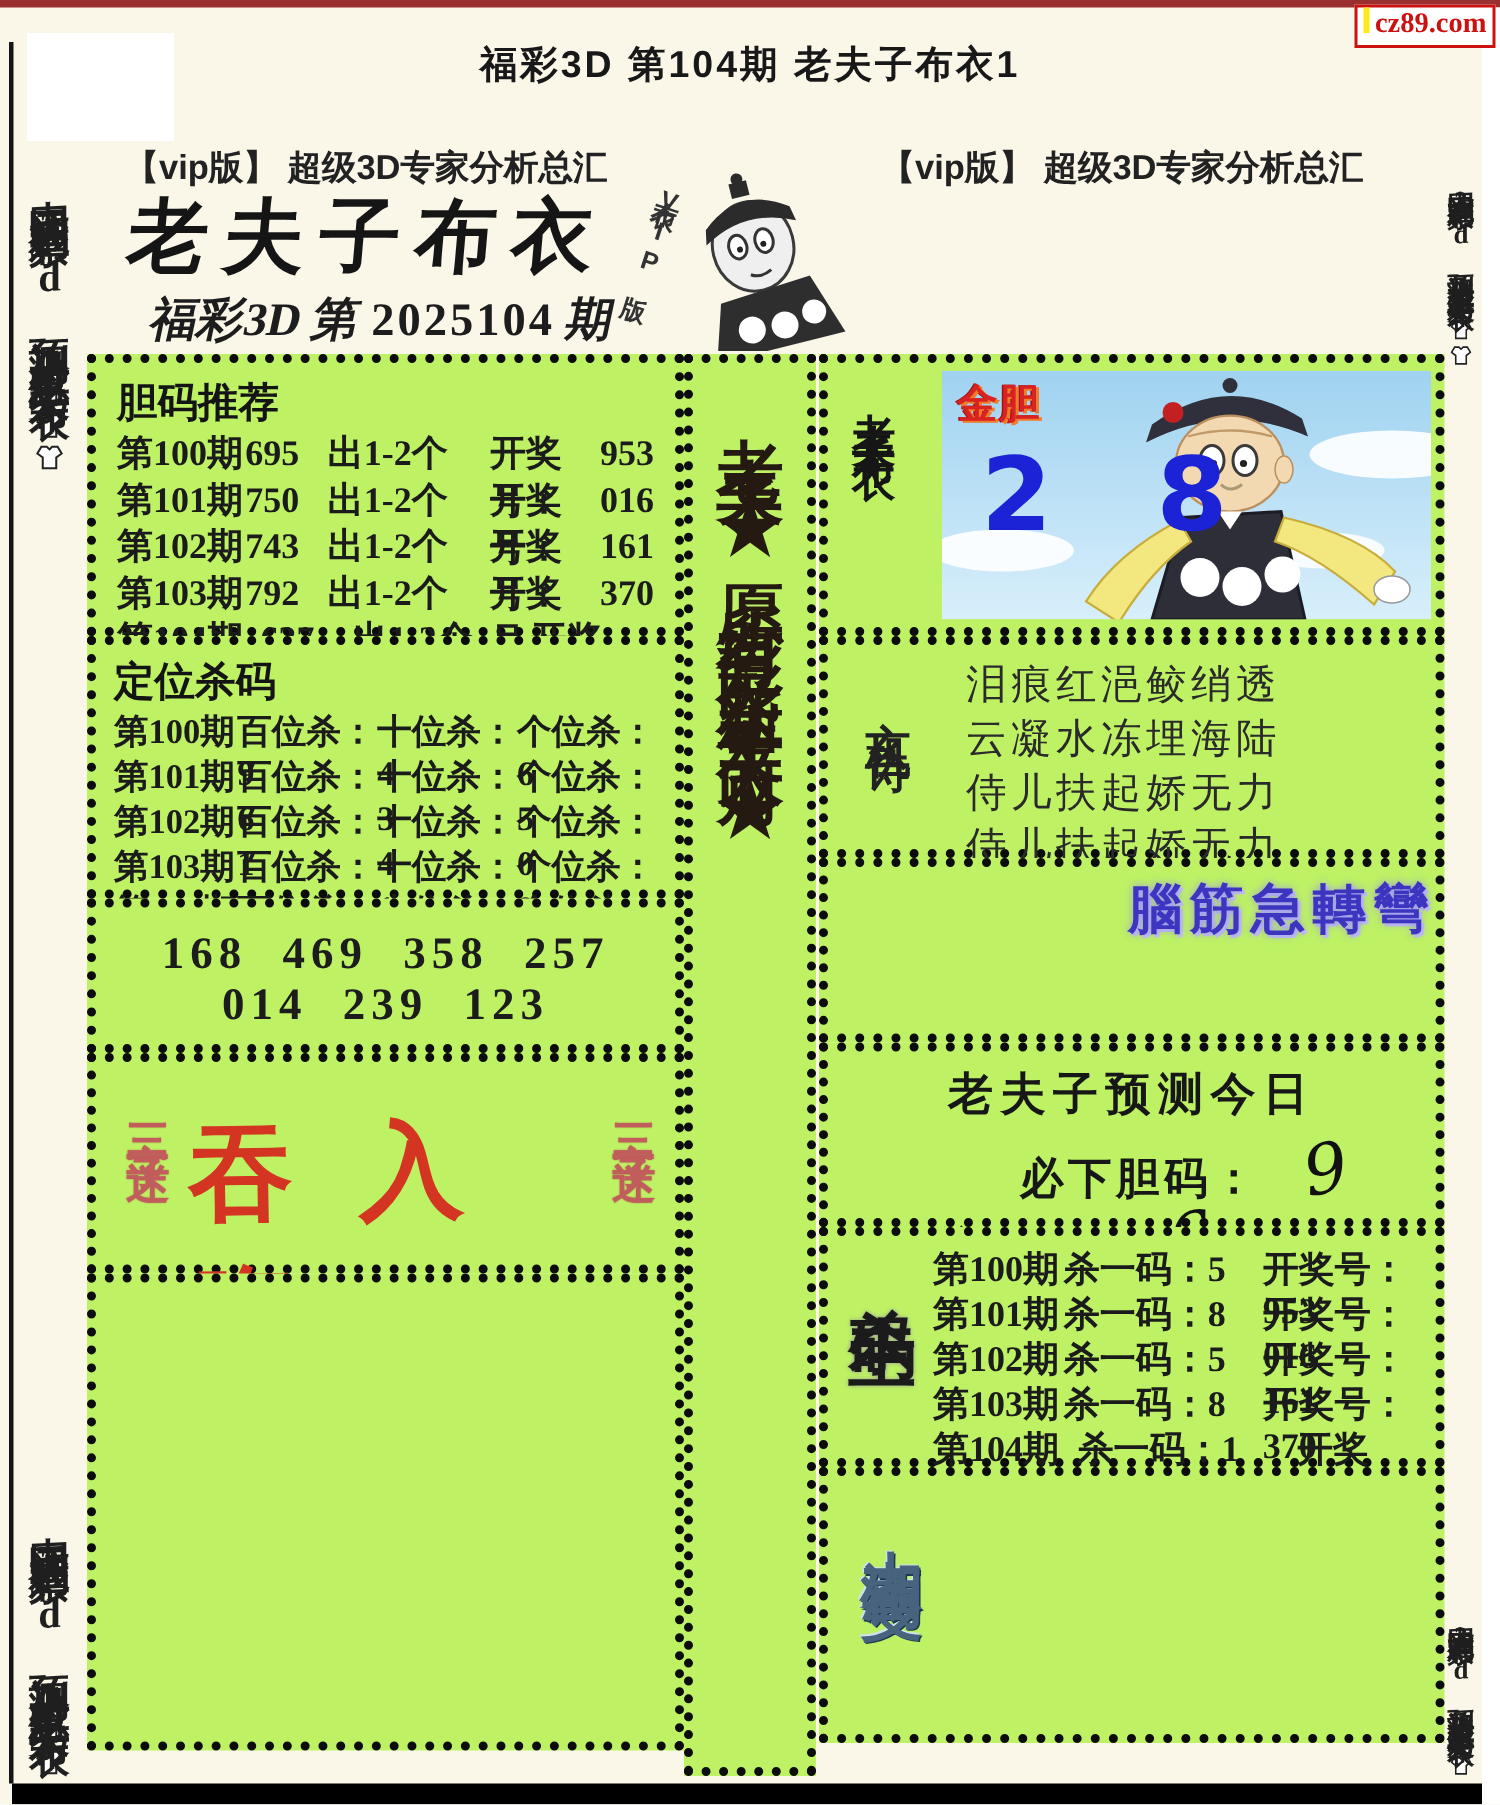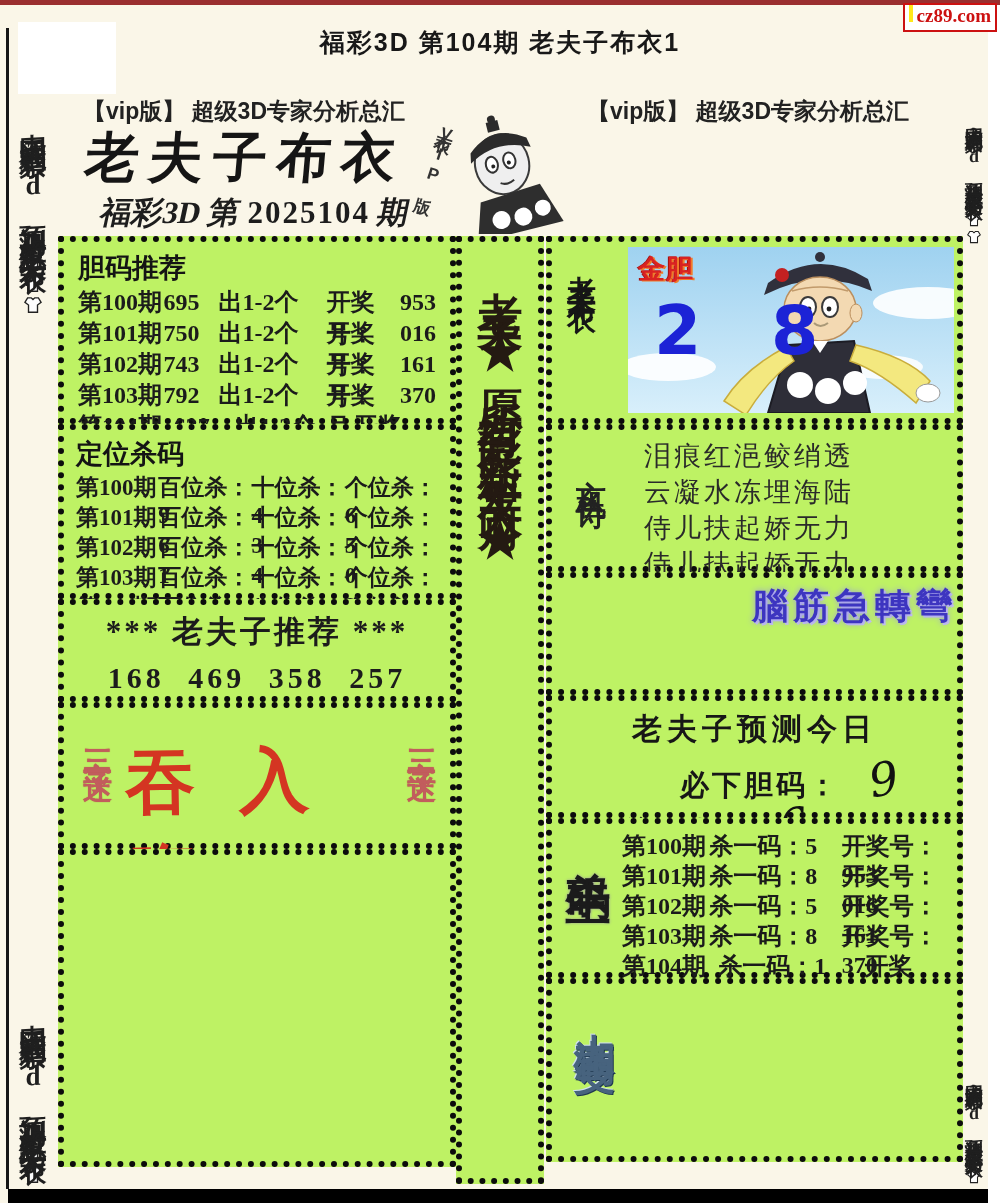--- a/index.html
+++ b/index.html
@@ -265,21 +265,20 @@
     </div>
     <div class="row">
       <span class="c1">第104期</span>
       <span class="pair"><span>百位杀：</span><span>2</span></span>
       <span class="pair"><span>十位杀：</span><span>0</span></span>
       <span class="pair"><span>个位杀：</span><span>3</span></span>
     </div>
   </div>
 
   <div class="dotbox serif" style="left:58px;top:599px;width:398px;height:103px;padding:6px 8px;">
-    <div class="tuijian-title">*** 老夫子推荐 ***</div>
     <div class="tuijian-nums" style="margin-top:8px;">168 469 358 257 014 239 123</div>
   </div>
 
   <div class="dotbox" style="left:58px;top:702px;width:398px;height:147px;">
     <span class="abs vtext sanzimi-side serif" style="left:14px;top:18px;">三字迷</span>
     <span class="abs riddle" style="left:62px;top:26px;">吞入腹</span>
     <span class="abs vtext sanzimi-side serif" style="right:8px;top:18px;">三字迷</span>
   </div>
 
   <div class="dotbox" style="left:58px;top:849px;width:398px;height:318px;"></div>

